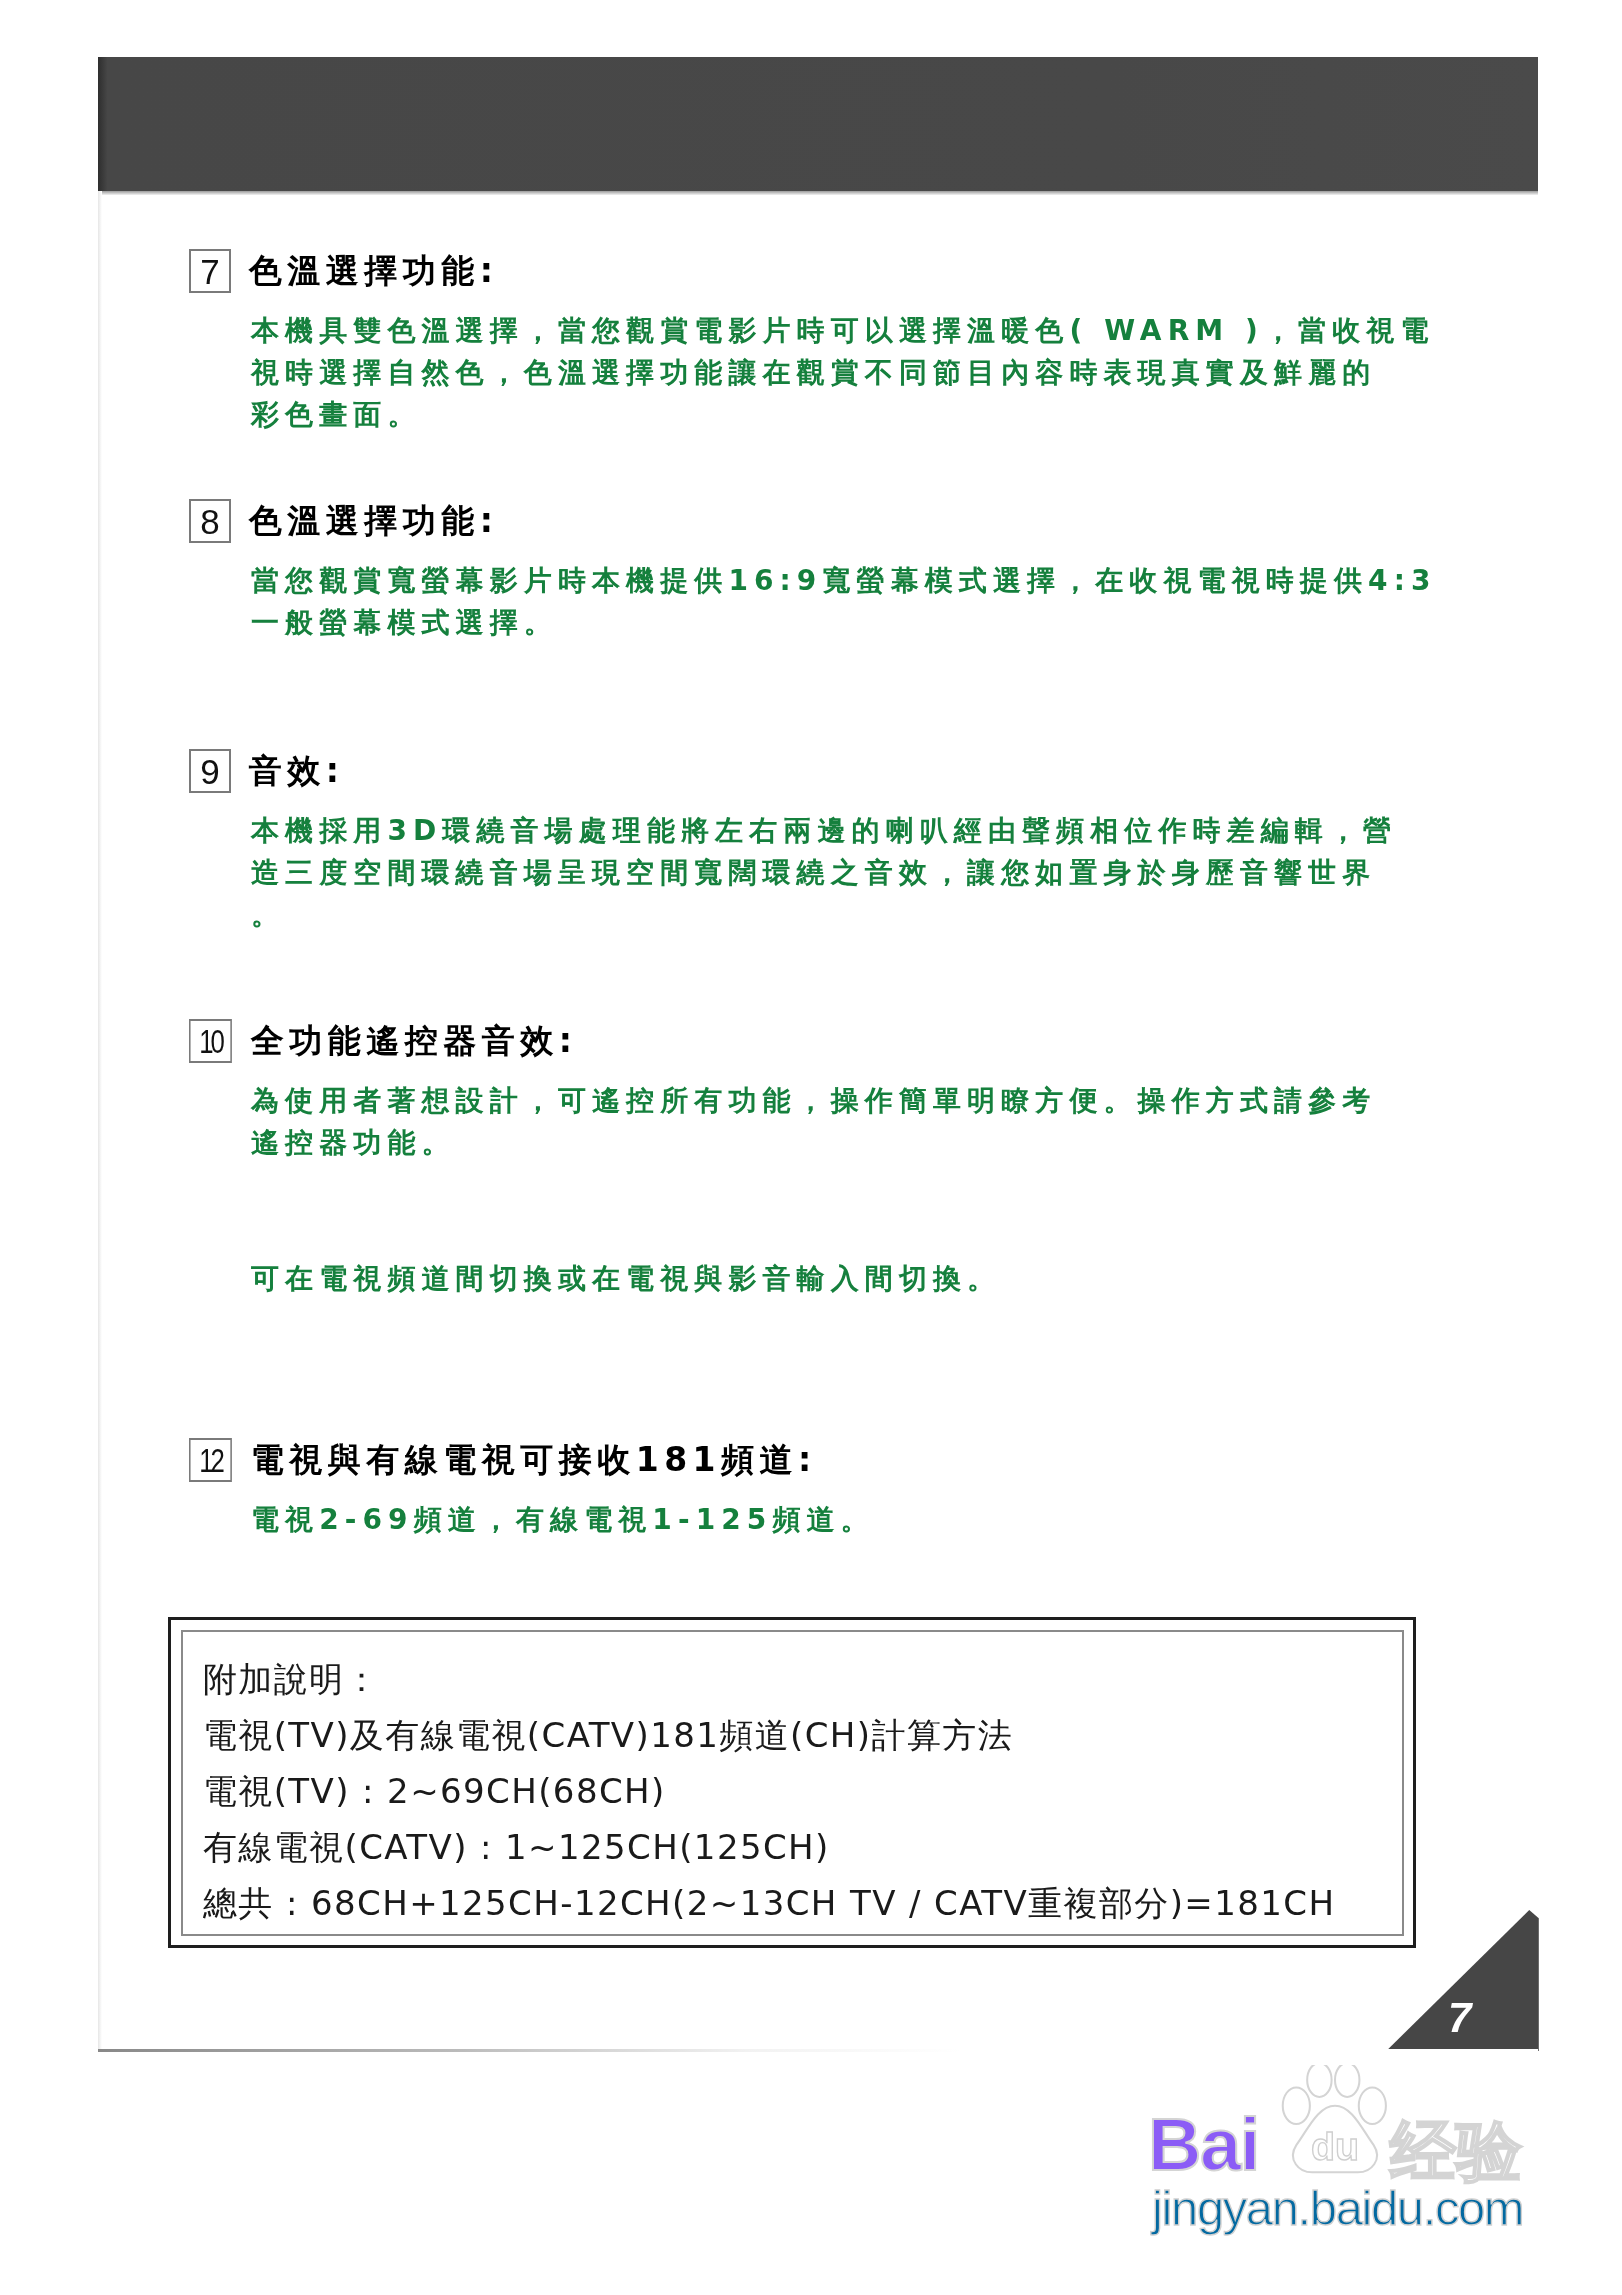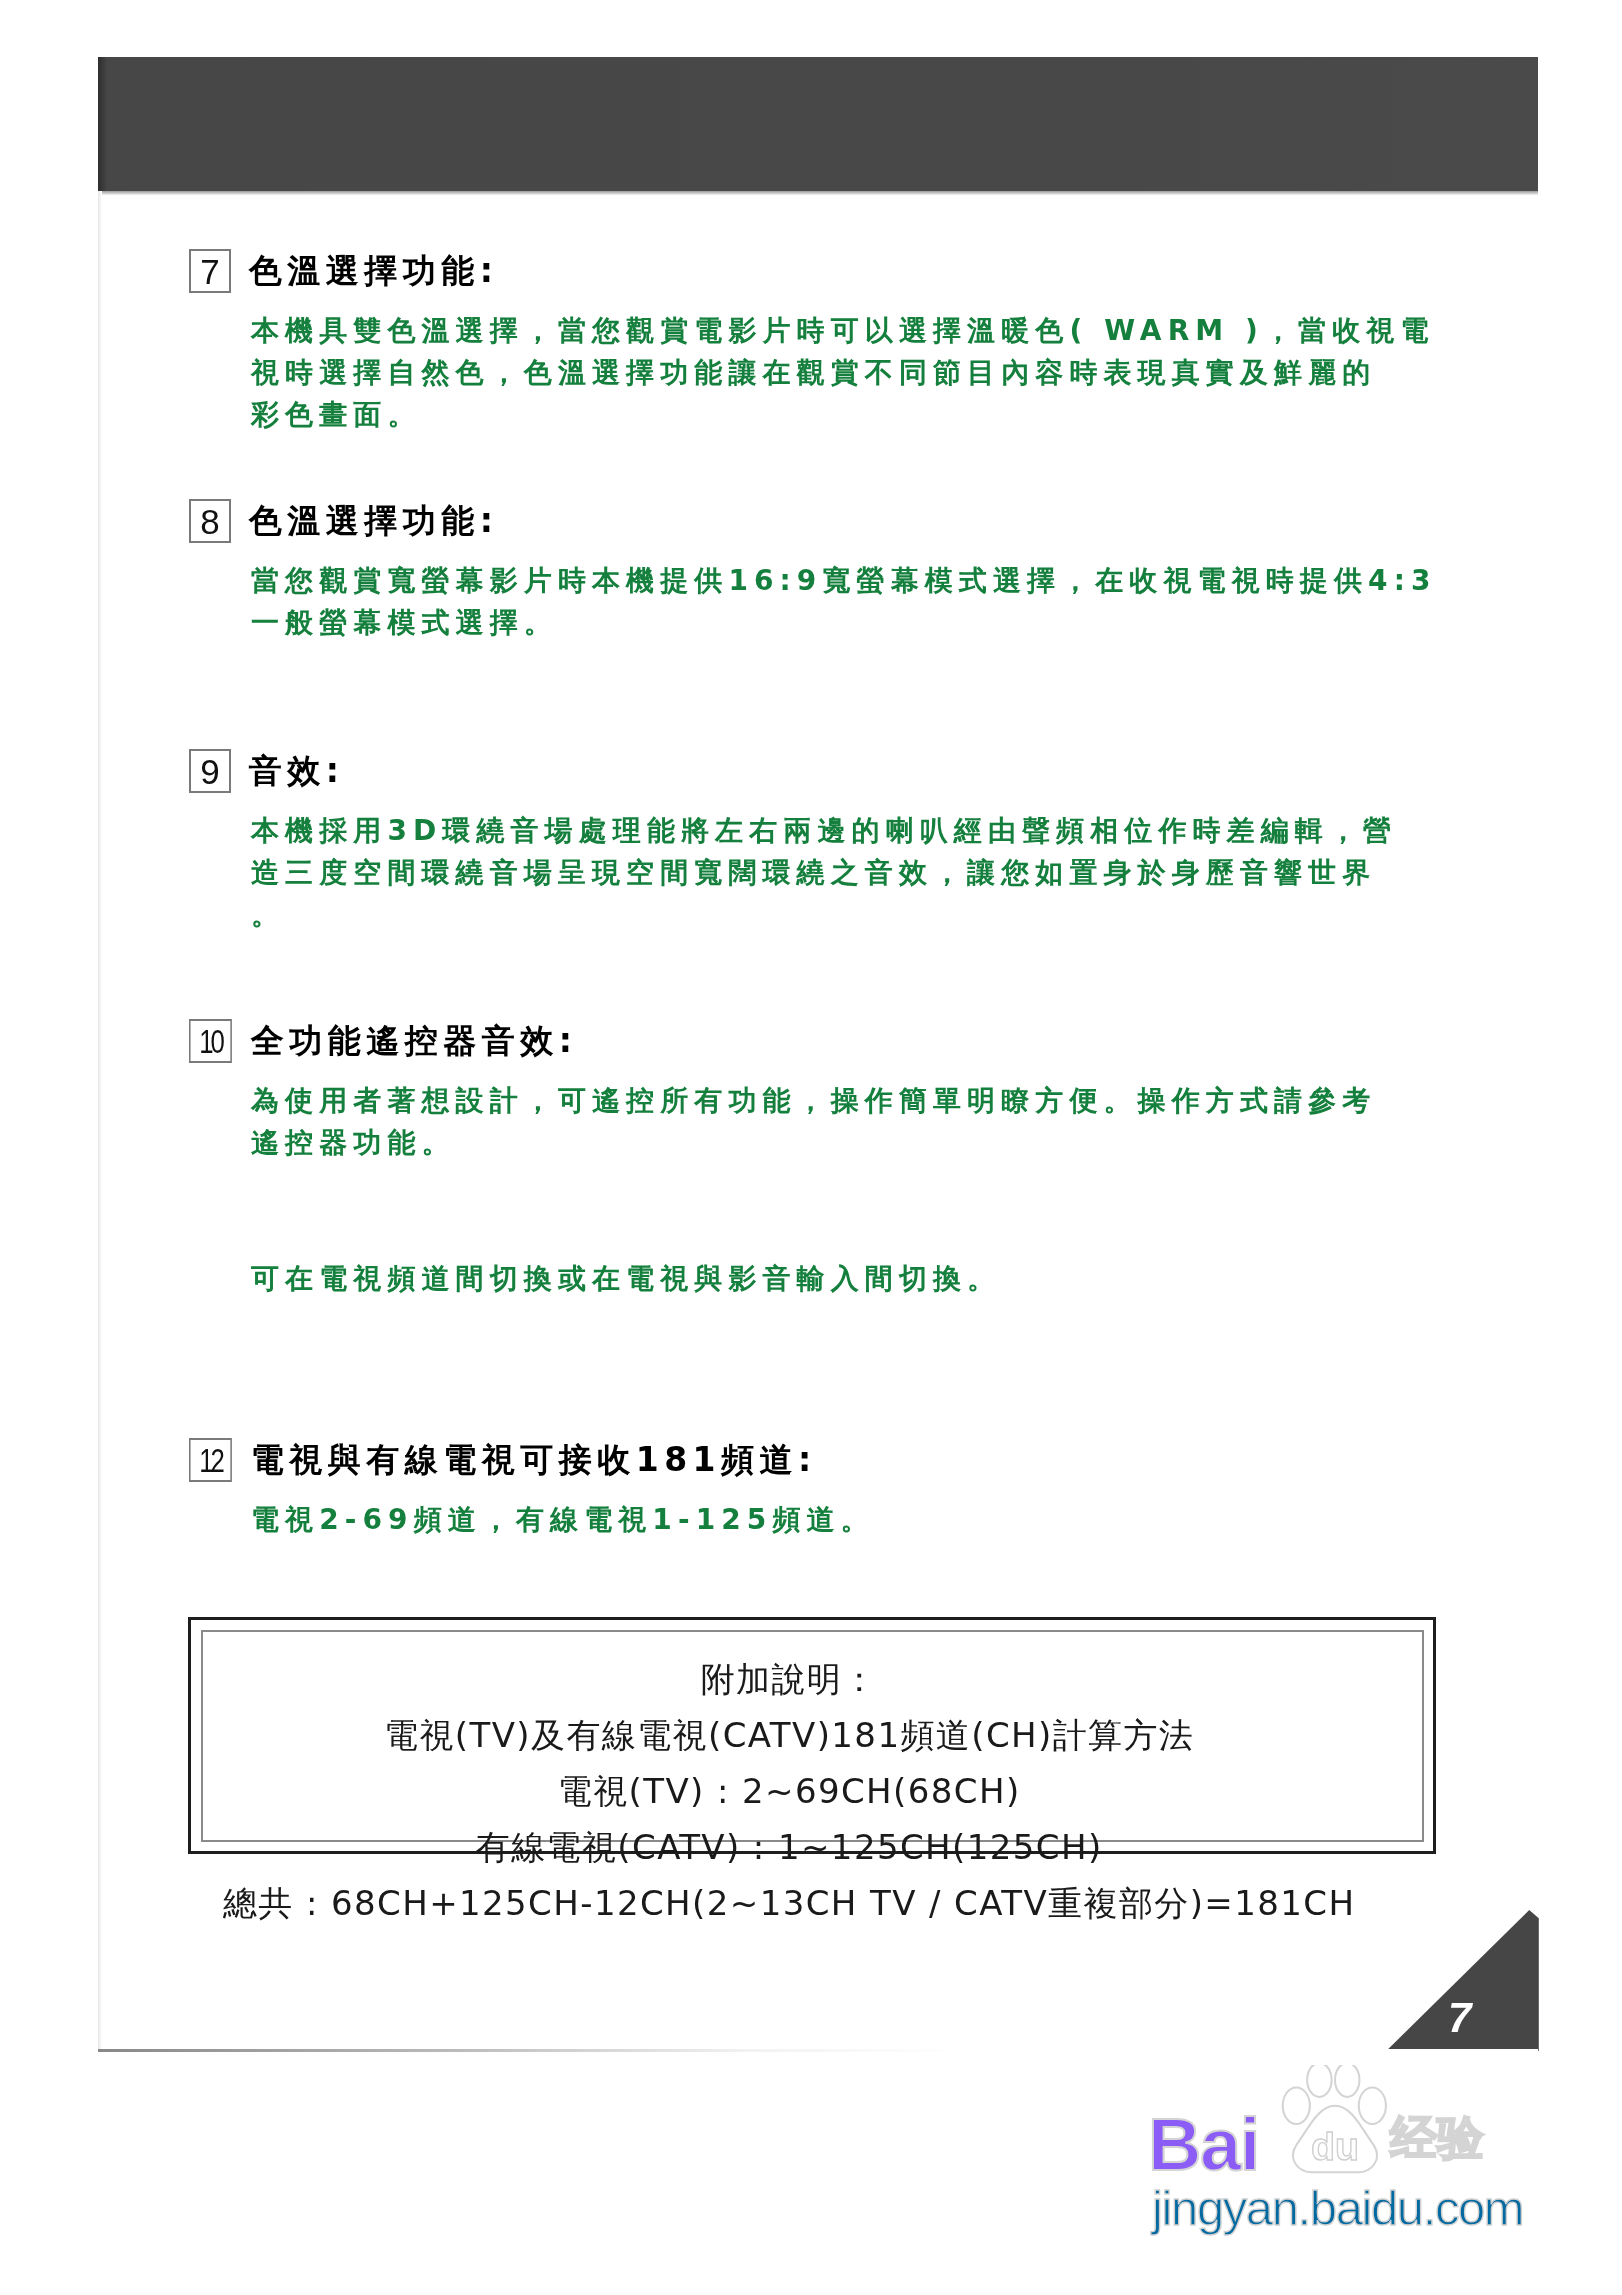--- a/index.html
+++ b/index.html
@@ -16,36 +16,36 @@
   .sec-head { position: relative; height: 46px; display: flex; align-items: center; }
   .num-box { width: 42px; height: 44px; border: 2px solid #7a7a7a; box-sizing: border-box;
              display: flex; align-items: center; justify-content: center;
              font-family: "Liberation Sans", sans-serif; font-size: 35px; line-height: 1; color: #111;
              background: #fff; }
   .num-box.two { letter-spacing: -4.1px; font-size: 33px; transform: scaleX(0.78); transform-origin: left center; width: 55px; margin-right: -11px; }
   .sec-title { margin-left: 17.7px; font-size: 33px; font-weight: bold; letter-spacing: 5.5px; color: #000000; white-space: nowrap; }
   .sec-body { margin-left: 62px; margin-top: 16.4px; font-size: 28px; line-height: 42px; letter-spacing: 6.1px;
               color: #15803d; font-weight: bold; }
   .sec-body p { margin: 0; white-space: nowrap; }
-  .note-outer { position: absolute; left: 188px; top: 1617px; width: 1248px; height: 237px;
-                border: 3.4px solid #1e1e1e; box-sizing: border-box; text-align: center; }
+  .note-outer { position: absolute; left: 168px; top: 1617px; width: 1248px; height: 331px;
+                border: 3.4px solid #1e1e1e; box-sizing: border-box; }
   .note-inner { position: absolute; left: 9.5px; top: 9.5px; right: 9.5px; bottom: 9.5px;
                 border: 2.7px solid #8a8a8a; box-sizing: border-box; }
   .note-text { position: absolute; left: 20.4px; top: 19px; font-size: 34px; line-height: 56px; color: #1a1a1a;
                letter-spacing: 1.4px; }
   .note-text p { margin: 0; white-space: nowrap; }
   .page-triangle { position: absolute; left: 1386px; top: 1910px; width: 153px; height: 141px; }
   .page-num { position: absolute; left: 1448px; top: 1997px; font-size: 42px; font-weight: bold; font-style: italic;
               color: #ffffff; font-family: "Liberation Sans", sans-serif; line-height: 1; }
   .bottom-rule { position: absolute; left: 98px; top: 2049px; width: 1440px; height: 2.7px;
                  background: linear-gradient(to right, #888 0%, #bbb 25%, #f2f2f2 45%, #ffffff 60%); }
   .watermark { position: absolute; left: 1148px; top: 2065px; width: 382px; height: 170px; }
   .wm-brand { position: absolute; left: 0; top: 37px; font-family: "Liberation Sans", sans-serif; font-weight: bold;
               font-size: 74px; color: #8b5cf6; -webkit-text-stroke: 2px #d4d4d4; letter-spacing: -1.4px; }
-  .wm-cn { position: absolute; left: 242px; top: 42px; font-size: 47px; font-weight: bold; color: #fff;
+  .wm-cn { position: absolute; left: 242px; top: 42px; font-size: 66px; font-weight: bold; color: #fff;
            -webkit-text-stroke: 2px #d4d4d4; }
   .wm-url { position: absolute; left: 4.1px; top: 115px; font-family: "Liberation Sans", sans-serif; font-size: 49px;
             color: #0369a1; -webkit-text-stroke: 1.4px #d0d0d0; letter-spacing: -1.4px; }
   .wm-paw { position: absolute; left: 129px; top: 0px; width: 116px; height: 112px; }
 </style>
 </head>
 <body>
 
 <div class="header-bar"></div>
 <div class="page-edge"></div>

